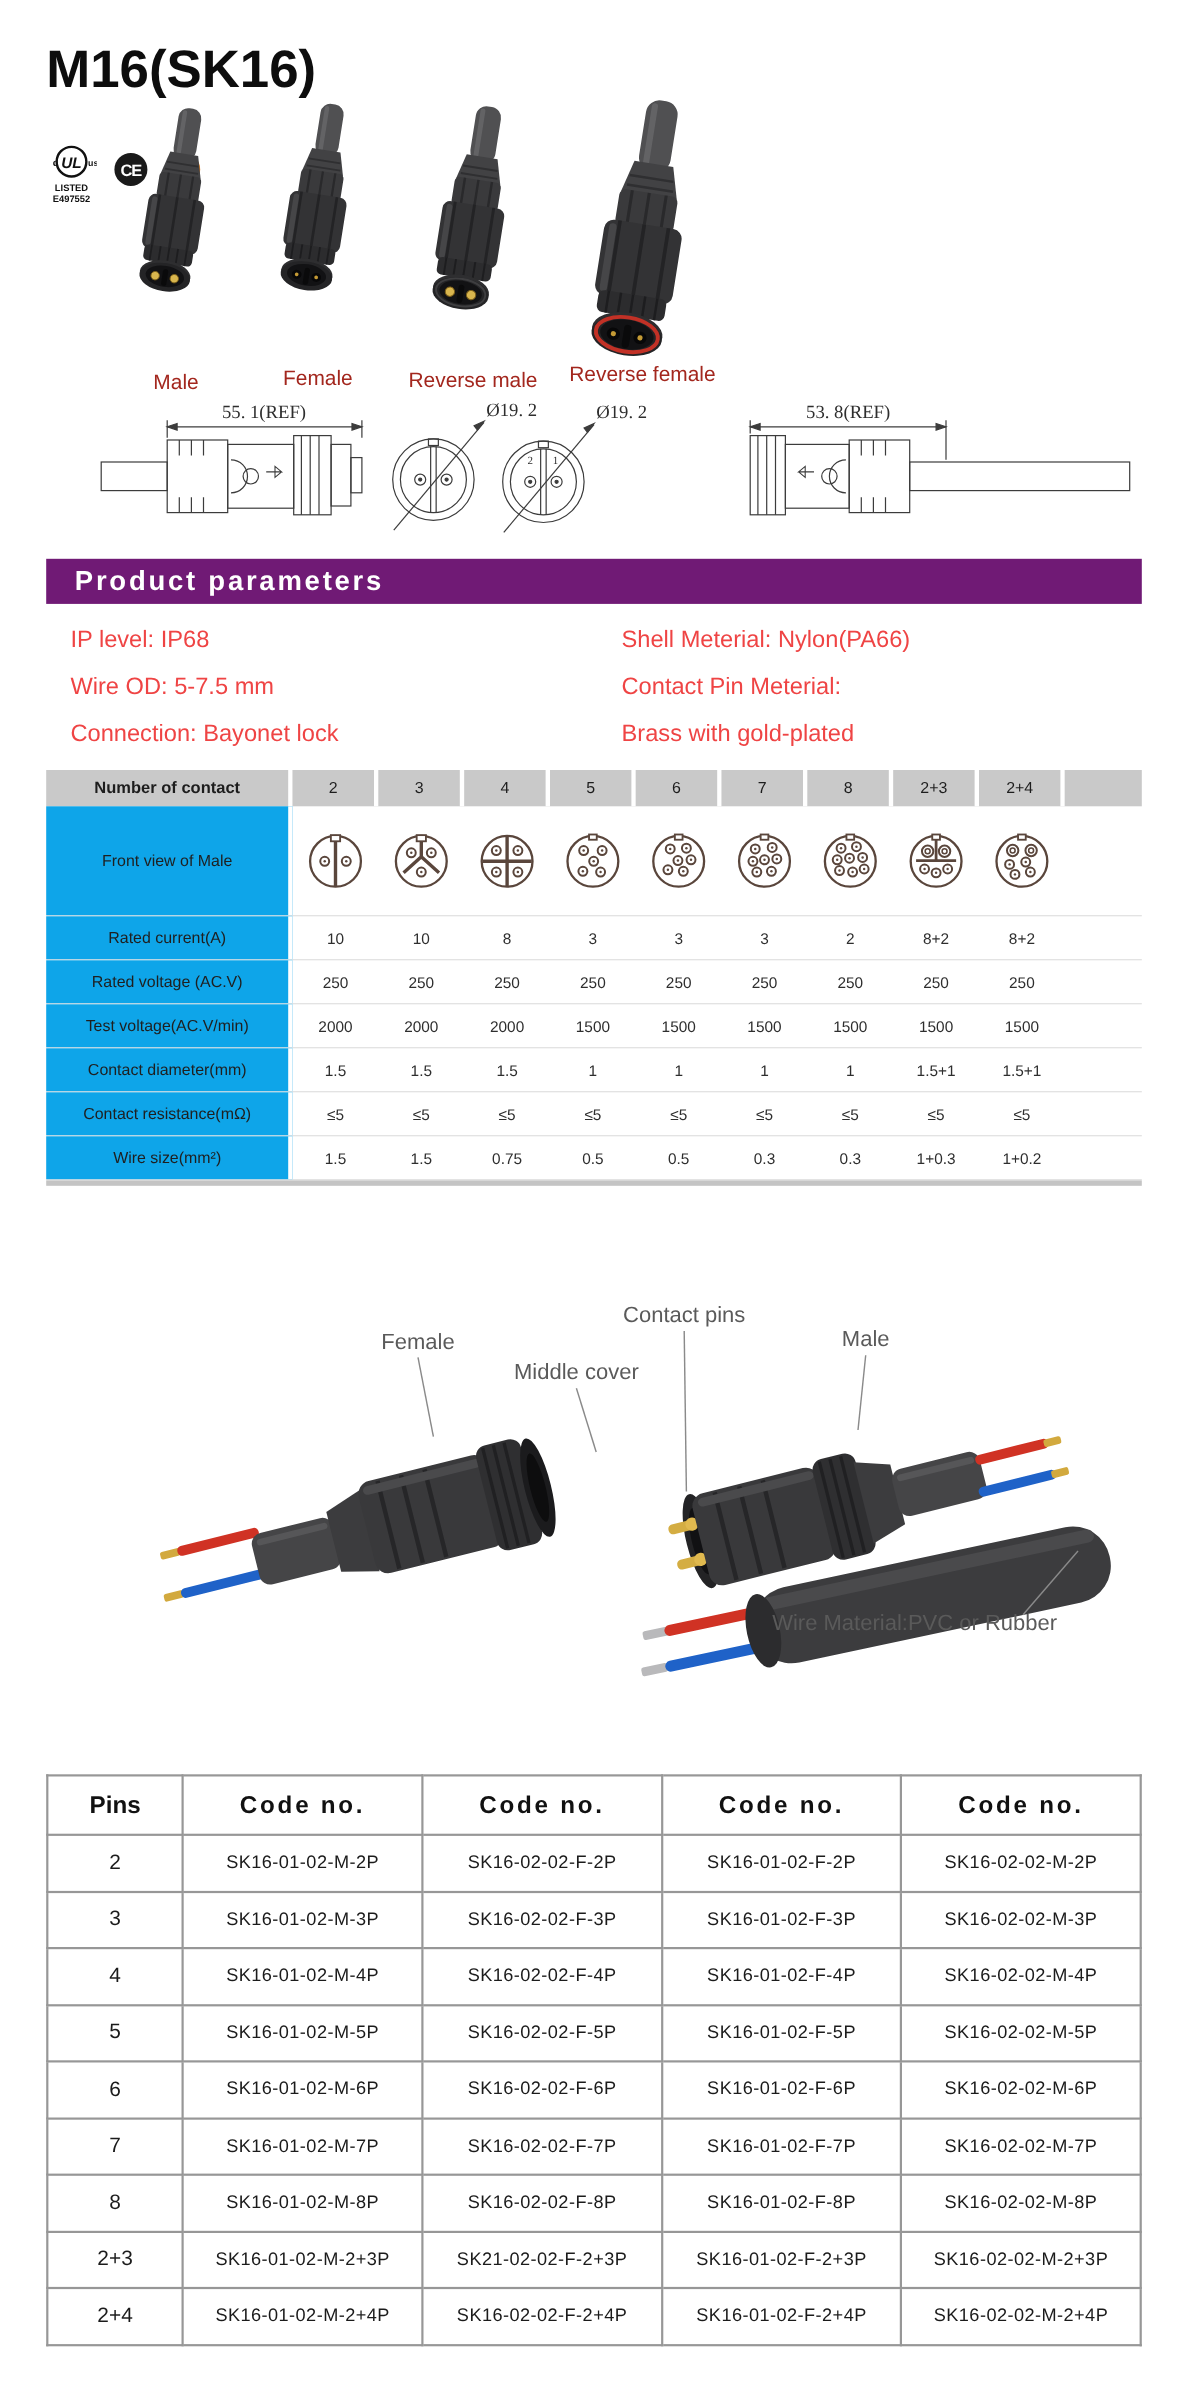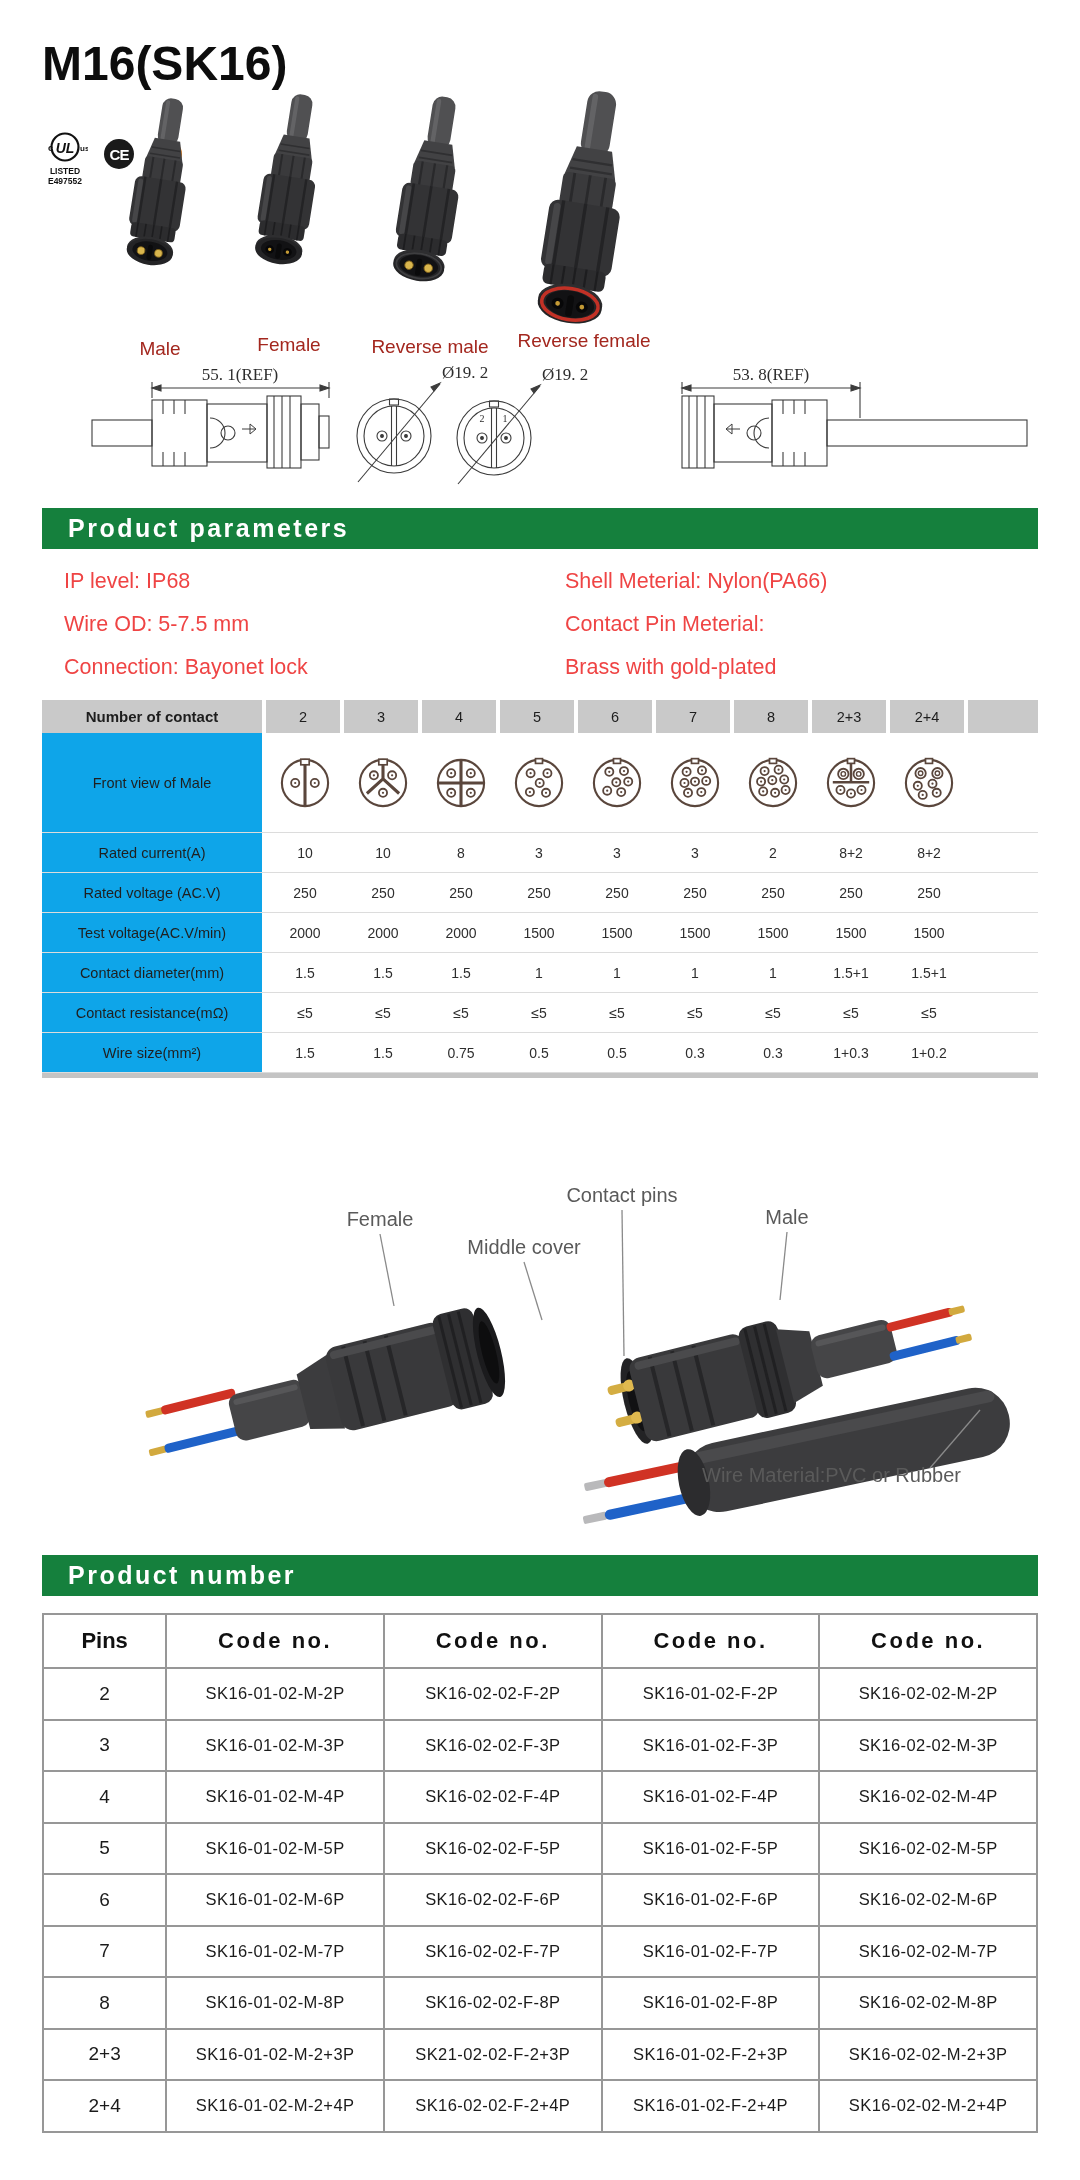--- a/index.html
+++ b/index.html
@@ -19,21 +19,21 @@
   .photo:nth-of-type(2){left:232px;top:4px;width:114px;}
   .photo:nth-of-type(3){left:368px;top:6px;width:124px;}
   .photo:nth-of-type(4){left:506px;top:0px;width:156px;}
   .photo-caption{position:absolute;left:0;right:0;bottom:0;font-size:19px;color:#a3271e;}
   .photo{height:264px;}
 
   
   .drawings{left:42px;top:358px;width:996px;height:132px;}
 
   
-  .bar{left:42px;width:996px;height:41px;background:#15803d;color:#fff;
+  .bar{left:42px;width:996px;height:41px;background:#701a75;color:#fff;
        font-size:25px;font-weight:bold;letter-spacing:2.5px;line-height:41px;
        padding-left:26px;box-sizing:border-box;}
   .bar1{top:508px;} .bar2{top:1100px;} .bar3{top:1555px;}
 
   
   .spec-col{font-size:21.5px;color:#ef4444;line-height:43px;}
   .spec-left{left:64px;top:560px;}
   .spec-right{left:565px;top:560px;}
 
   
@@ -588,21 +588,20 @@
       <line x1="745" y1="84" x2="738" y2="152"></line>
       <line x1="888" y1="320" x2="938" y2="262"></line>
     </g>
     <text x="338" y="78" text-anchor="middle">Female</text>
     <text x="482" y="106" text-anchor="middle">Middle cover</text>
     <text x="580" y="54" text-anchor="middle">Contact pins</text>
     <text x="745" y="76" text-anchor="middle">Male</text>
     <text x="660" y="334">Wire Material:PVC or Rubber</text>
   </svg>
 
-  <div class="abs bar bar3">Product number</div>
 
   <table class="abs pn">
     <colgroup>
         <col class="c-pins">
         <col>
         <col>
         <col>
         <col>
       </colgroup>
     <thead>

